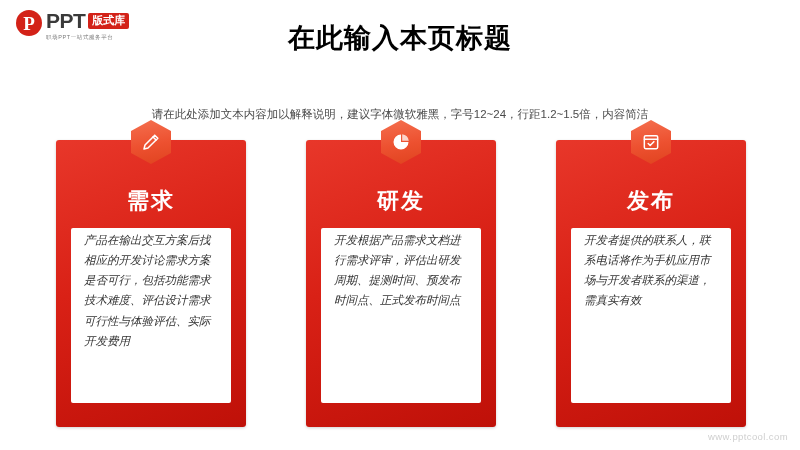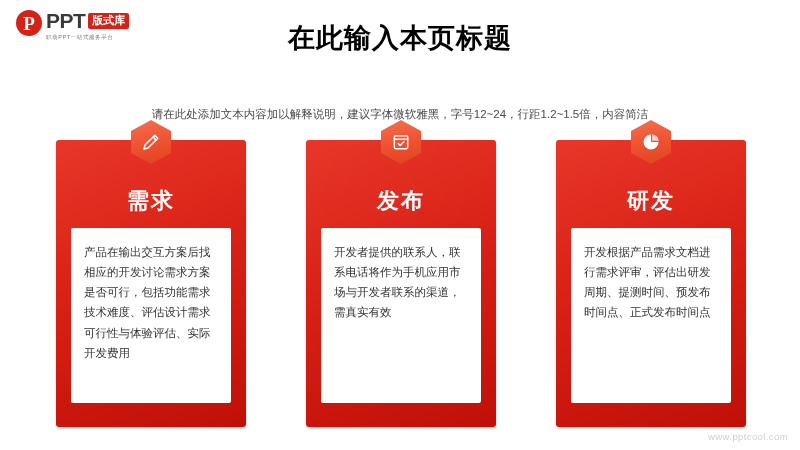--- a/index.html
+++ b/index.html
@@ -134,21 +134,22 @@
   }
   .card-body {
     position: absolute;
     left: 15px;
     right: 15px;
     top: 88px;
     bottom: 24px;
     background: #ffffff;
     border-radius: 2px;
     box-sizing: border-box;
-    padding: 14px 13px;
+    padding: 2px 13px;
+    font-style: italic;
   }
   .card-text {
     font-size: 11.5px;
     color: #333333;
     line-height: 1.75;
     text-align: left;
   }
 
   
   .hex {
@@ -208,44 +209,44 @@
     <div class="card-head">
       <span class="card-title">需求</span>
     </div>
     <div class="card-body">
       <div class="card-text">产品在输出交互方案后找相应的开发讨论需求方案是否可行，包括功能需求技术难度、评估设计需求可行性与体验评估、实际开发费用</div>
     </div>
   </div>
 
   <div class="card">
     <div class="hex">
+      <svg width="20" height="20" viewBox="0 0 24 24">
+        <path d="M12 3a9 9 0 1 0 9 9h-9z" fill="#ffffff"></path>
+        <path d="M13.4 2.6a9 9 0 0 1 7.9 7.9h-7.9z" fill="#ffffff" opacity="0.75"></path>
+      </svg>
+    </div>
+    <div class="card-head">
+      <span class="card-title">研发</span>
+    </div>
+    <div class="card-body">
+      <div class="card-text">开发根据产品需求文档进行需求评审，评估出研发周期、提测时间、预发布时间点、正式发布时间点</div>
+    </div>
+  </div>
+
+  <div class="card">
+    <div class="hex">
       <svg width="20" height="20" viewBox="0 0 24 24" fill="none" stroke="#ffffff" stroke-width="1.8" stroke-linecap="round" stroke-linejoin="round">
         <rect x="4" y="4.5" width="16" height="15.5" rx="1.6"></rect>
         <path d="M4 8.6h16"></path>
         <path d="M8.6 13.8l2.4 2.4 4.4-4.6"></path>
       </svg>
     </div>
     <div class="card-head">
       <span class="card-title">发布</span>
     </div>
     <div class="card-body">
       <div class="card-text">开发者提供的联系人，联系电话将作为手机应用市场与开发者联系的渠道，需真实有效</div>
     </div>
   </div>
 
-  <div class="card">
-    <div class="hex">
-      <svg width="20" height="20" viewBox="0 0 24 24">
-        <path d="M12 3a9 9 0 1 0 9 9h-9z" fill="#ffffff"></path>
-        <path d="M13.4 2.6a9 9 0 0 1 7.9 7.9h-7.9z" fill="#ffffff" opacity="0.75"></path>
-      </svg>
-    </div>
-    <div class="card-head">
-      <span class="card-title">研发</span>
-    </div>
-    <div class="card-body">
-      <div class="card-text">开发根据产品需求文档进行需求评审，评估出研发周期、提测时间、预发布时间点、正式发布时间点</div>
-    </div>
-  </div>
-
 </div>
 
 <div class="watermark">www.pptcool.com</div>
 
 </body></html>

